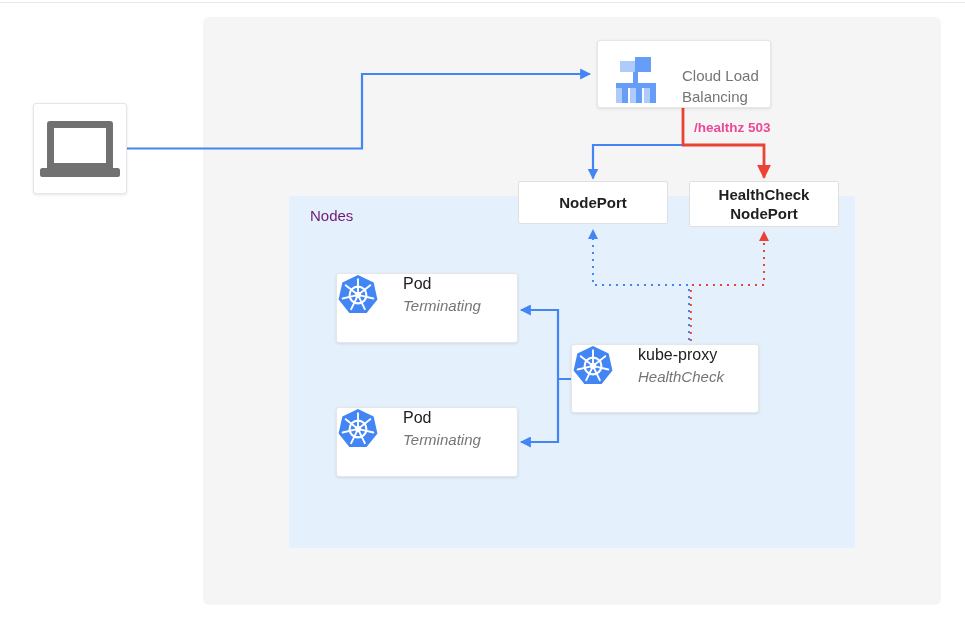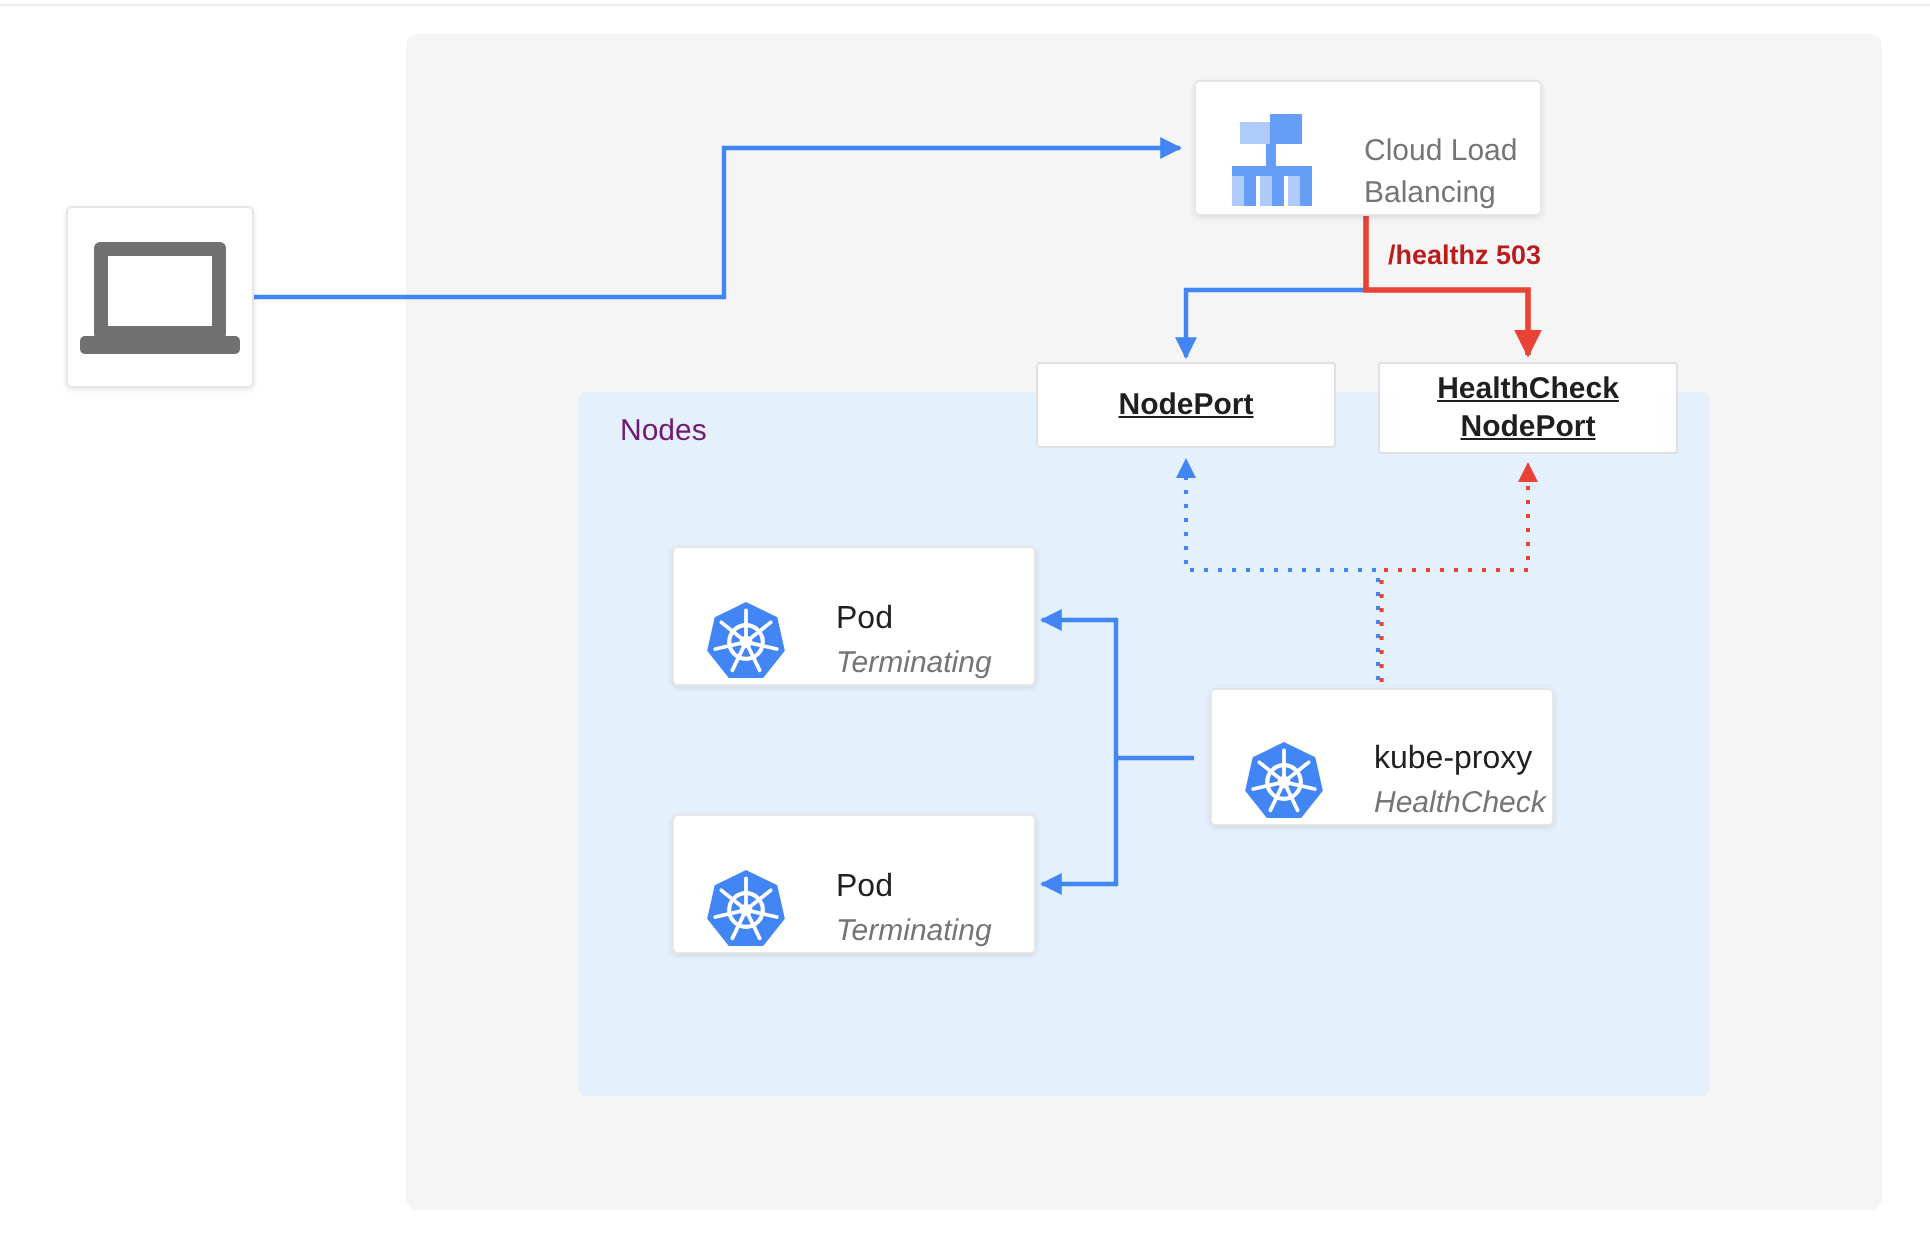--- a/index.html
+++ b/index.html
@@ -13,29 +13,29 @@
   .nodes-label{position:absolute;left:21px;top:11px;font-size:15px;color:#701a75;}
   .lines{position:absolute;left:0;top:0;width:965px;height:623px;z-index:5;pointer-events:none;}
   .card{position:absolute;background:#fff;z-index:10;box-sizing:border-box;}
   .shadow{border:1px solid #e6e6e6;border-radius:3px;box-shadow:0 1px 3px rgba(0,0,0,.10);}
   .laptop-card{left:33px;top:103px;width:94px;height:91px;display:flex;align-items:center;justify-content:center;}
   .clb-card{left:597px;top:40px;width:174px;height:68px;display:flex;align-items:flex-end;padding-left:10px;}
   .clb-text{margin-left:18px;font-size:15px;line-height:21px;color:#757575;width:86px;}
   .port-card{border:1px solid #e0e0e0;border-radius:2px;display:flex;align-items:center;justify-content:center;text-align:center;}
   .nodeport-card{left:518px;top:181px;width:150px;height:43px;}
   .hc-card{left:689px;top:181px;width:150px;height:46px;}
-  .port-label{font-size:15px;font-weight:bold;color:#1f1f1f;line-height:19px;width:120px;text-decoration:underline;}
-  .k8s-card{display:flex;align-items:flex-end;padding-left:15px;}
+  .port-label{font-size:15px;font-weight:bold;color:#1f1f1f;line-height:19px;width:120px;}
+  .k8s-card{display:flex;align-items:flex-start;}
   .pod1{left:336px;top:273px;width:182px;height:70px;}
   .pod2{left:336px;top:407px;width:182px;height:70px;}
-  .kproxy-card{left:605px;top:344px;width:172px;height:69px;}
+  .kproxy-card{left:571px;top:344px;width:188px;height:69px;}
   .k8s-text{margin-left:24px;}
   .k8s-title{font-size:16px;color:#212121;line-height:20px;}
   .k8s-sub{font-size:15px;color:#757575;line-height:20px;margin-top:2px;font-style:italic;}
-  .healthz{position:absolute;left:694px;top:120px;font-size:13.5px;font-weight:bold;color:#b91c1c;z-index:10;}
+  .healthz{position:absolute;left:694px;top:120px;font-size:13.5px;font-weight:bold;color:#ec4899;z-index:10;}
 </style>
 </head>
 <body>
 
 <div class="canvas">
   <div class="top-rule"></div>
   <div class="gray-panel"></div>
 
   <div class="nodes-panel">
     <div class="nodes-label">Nodes</div>

